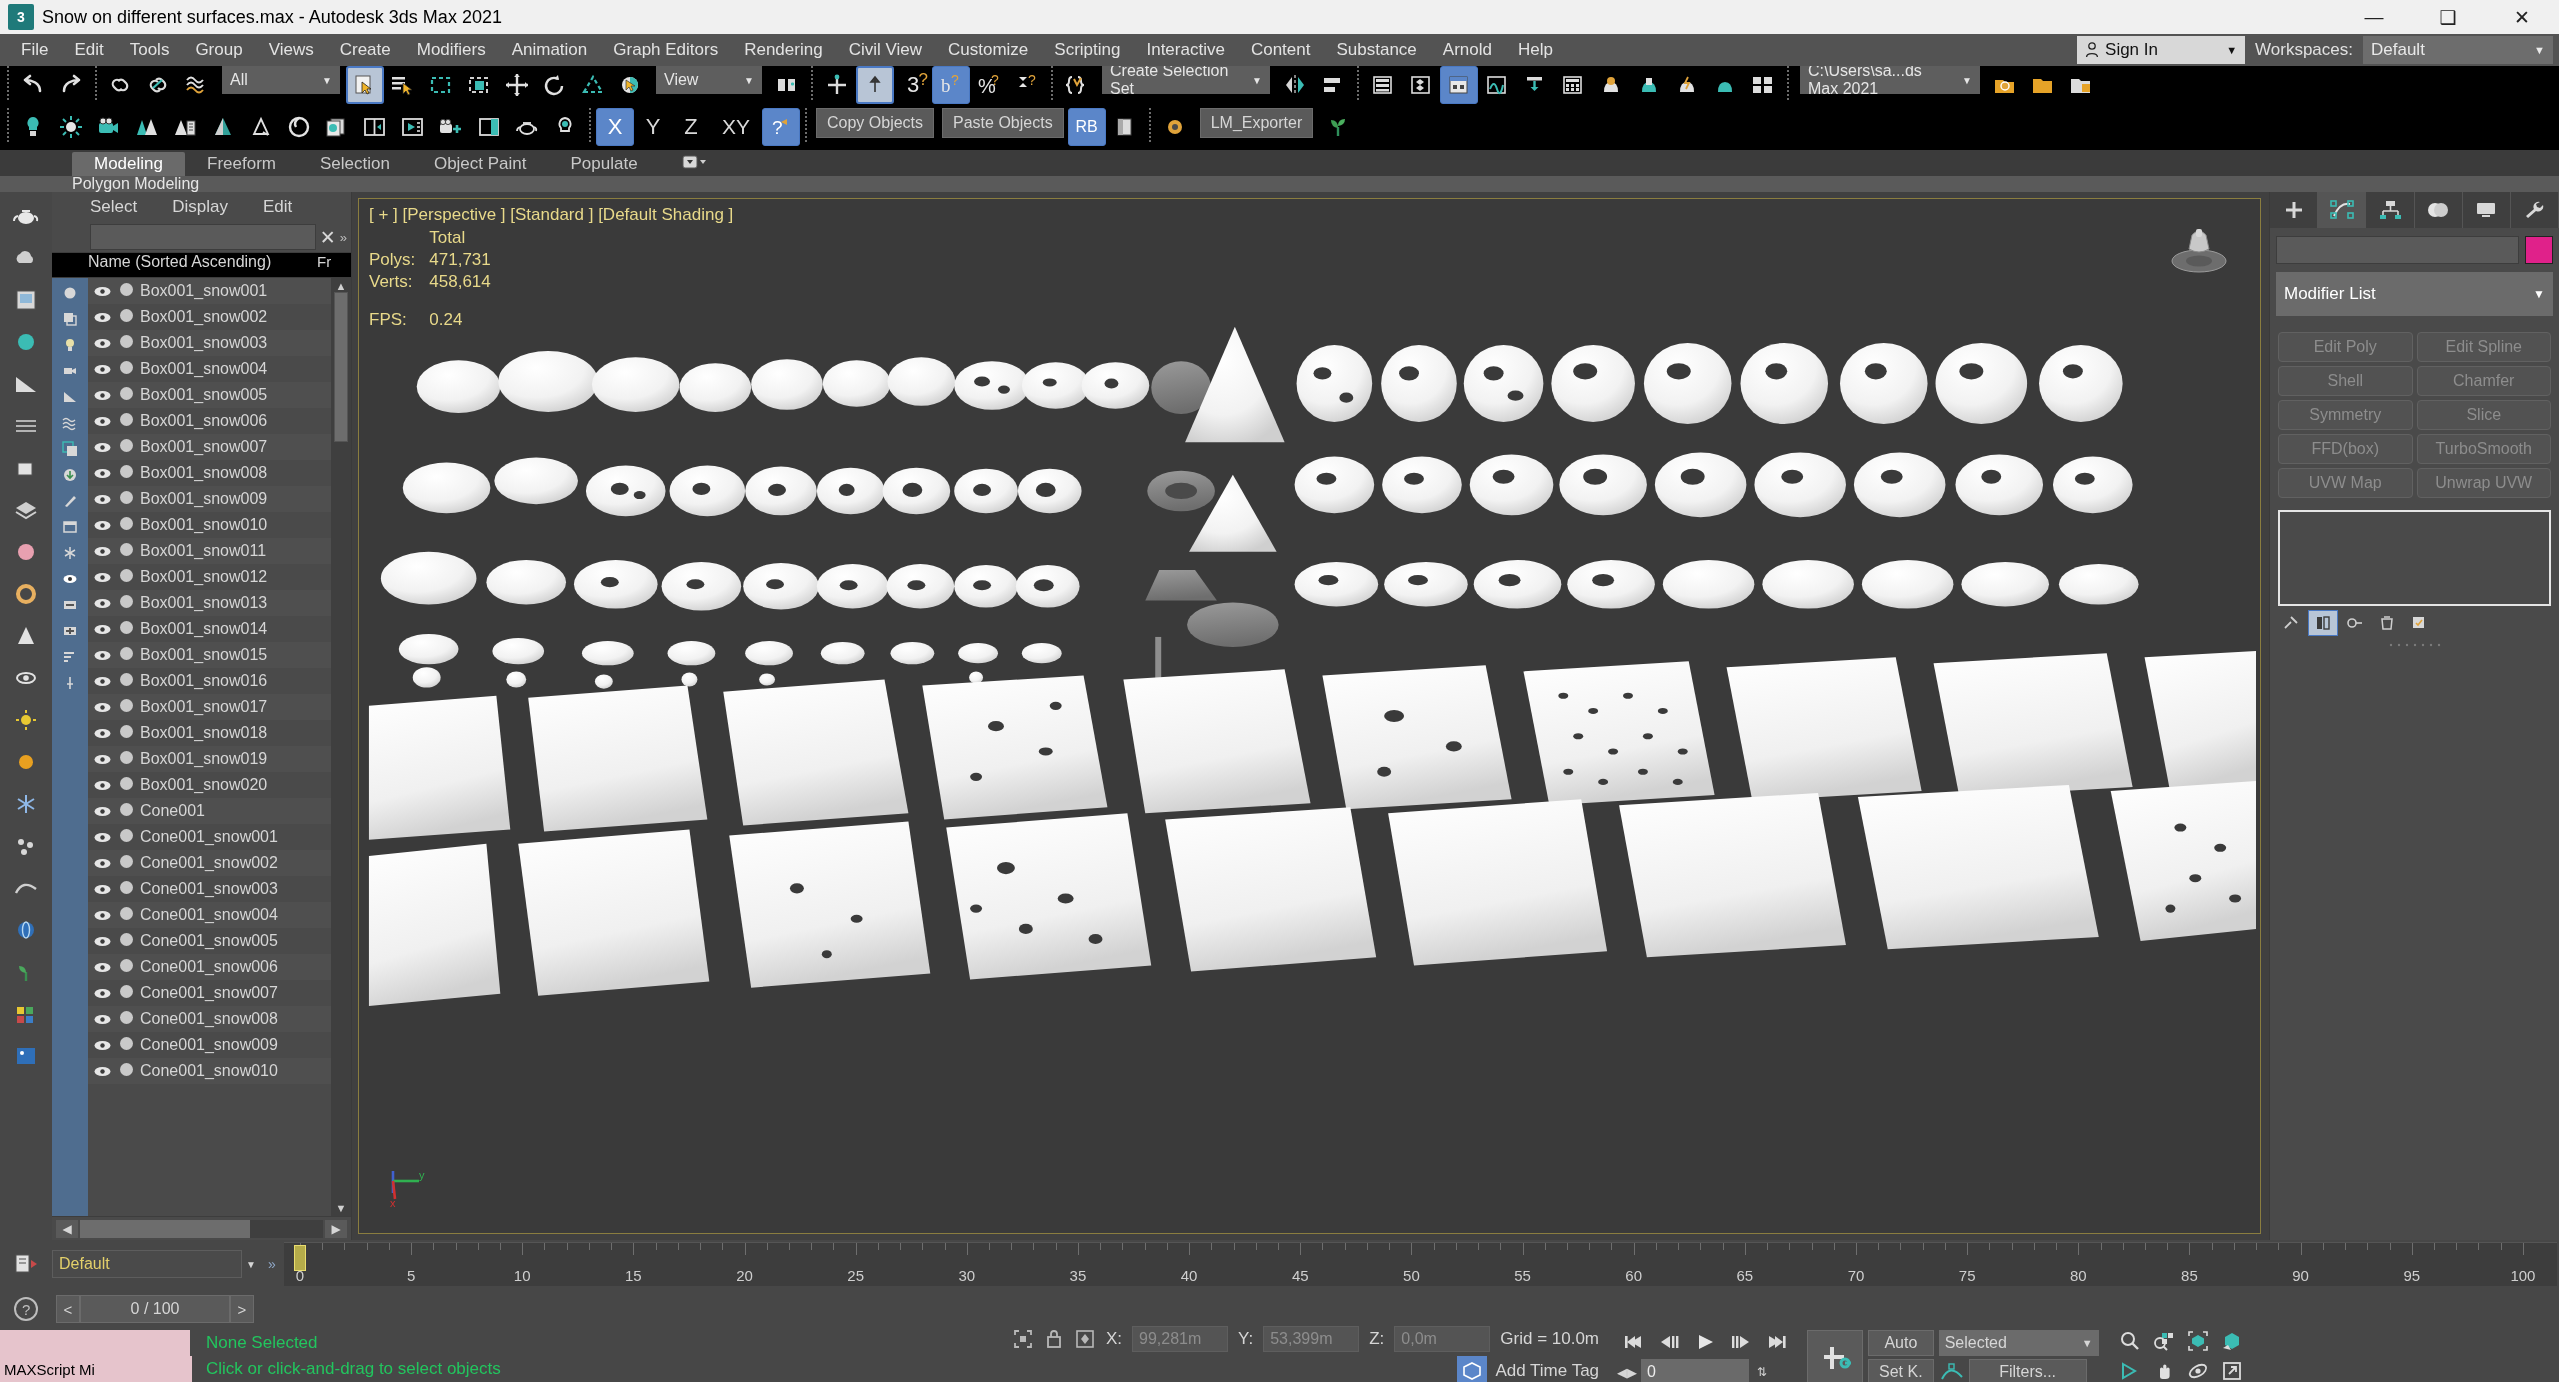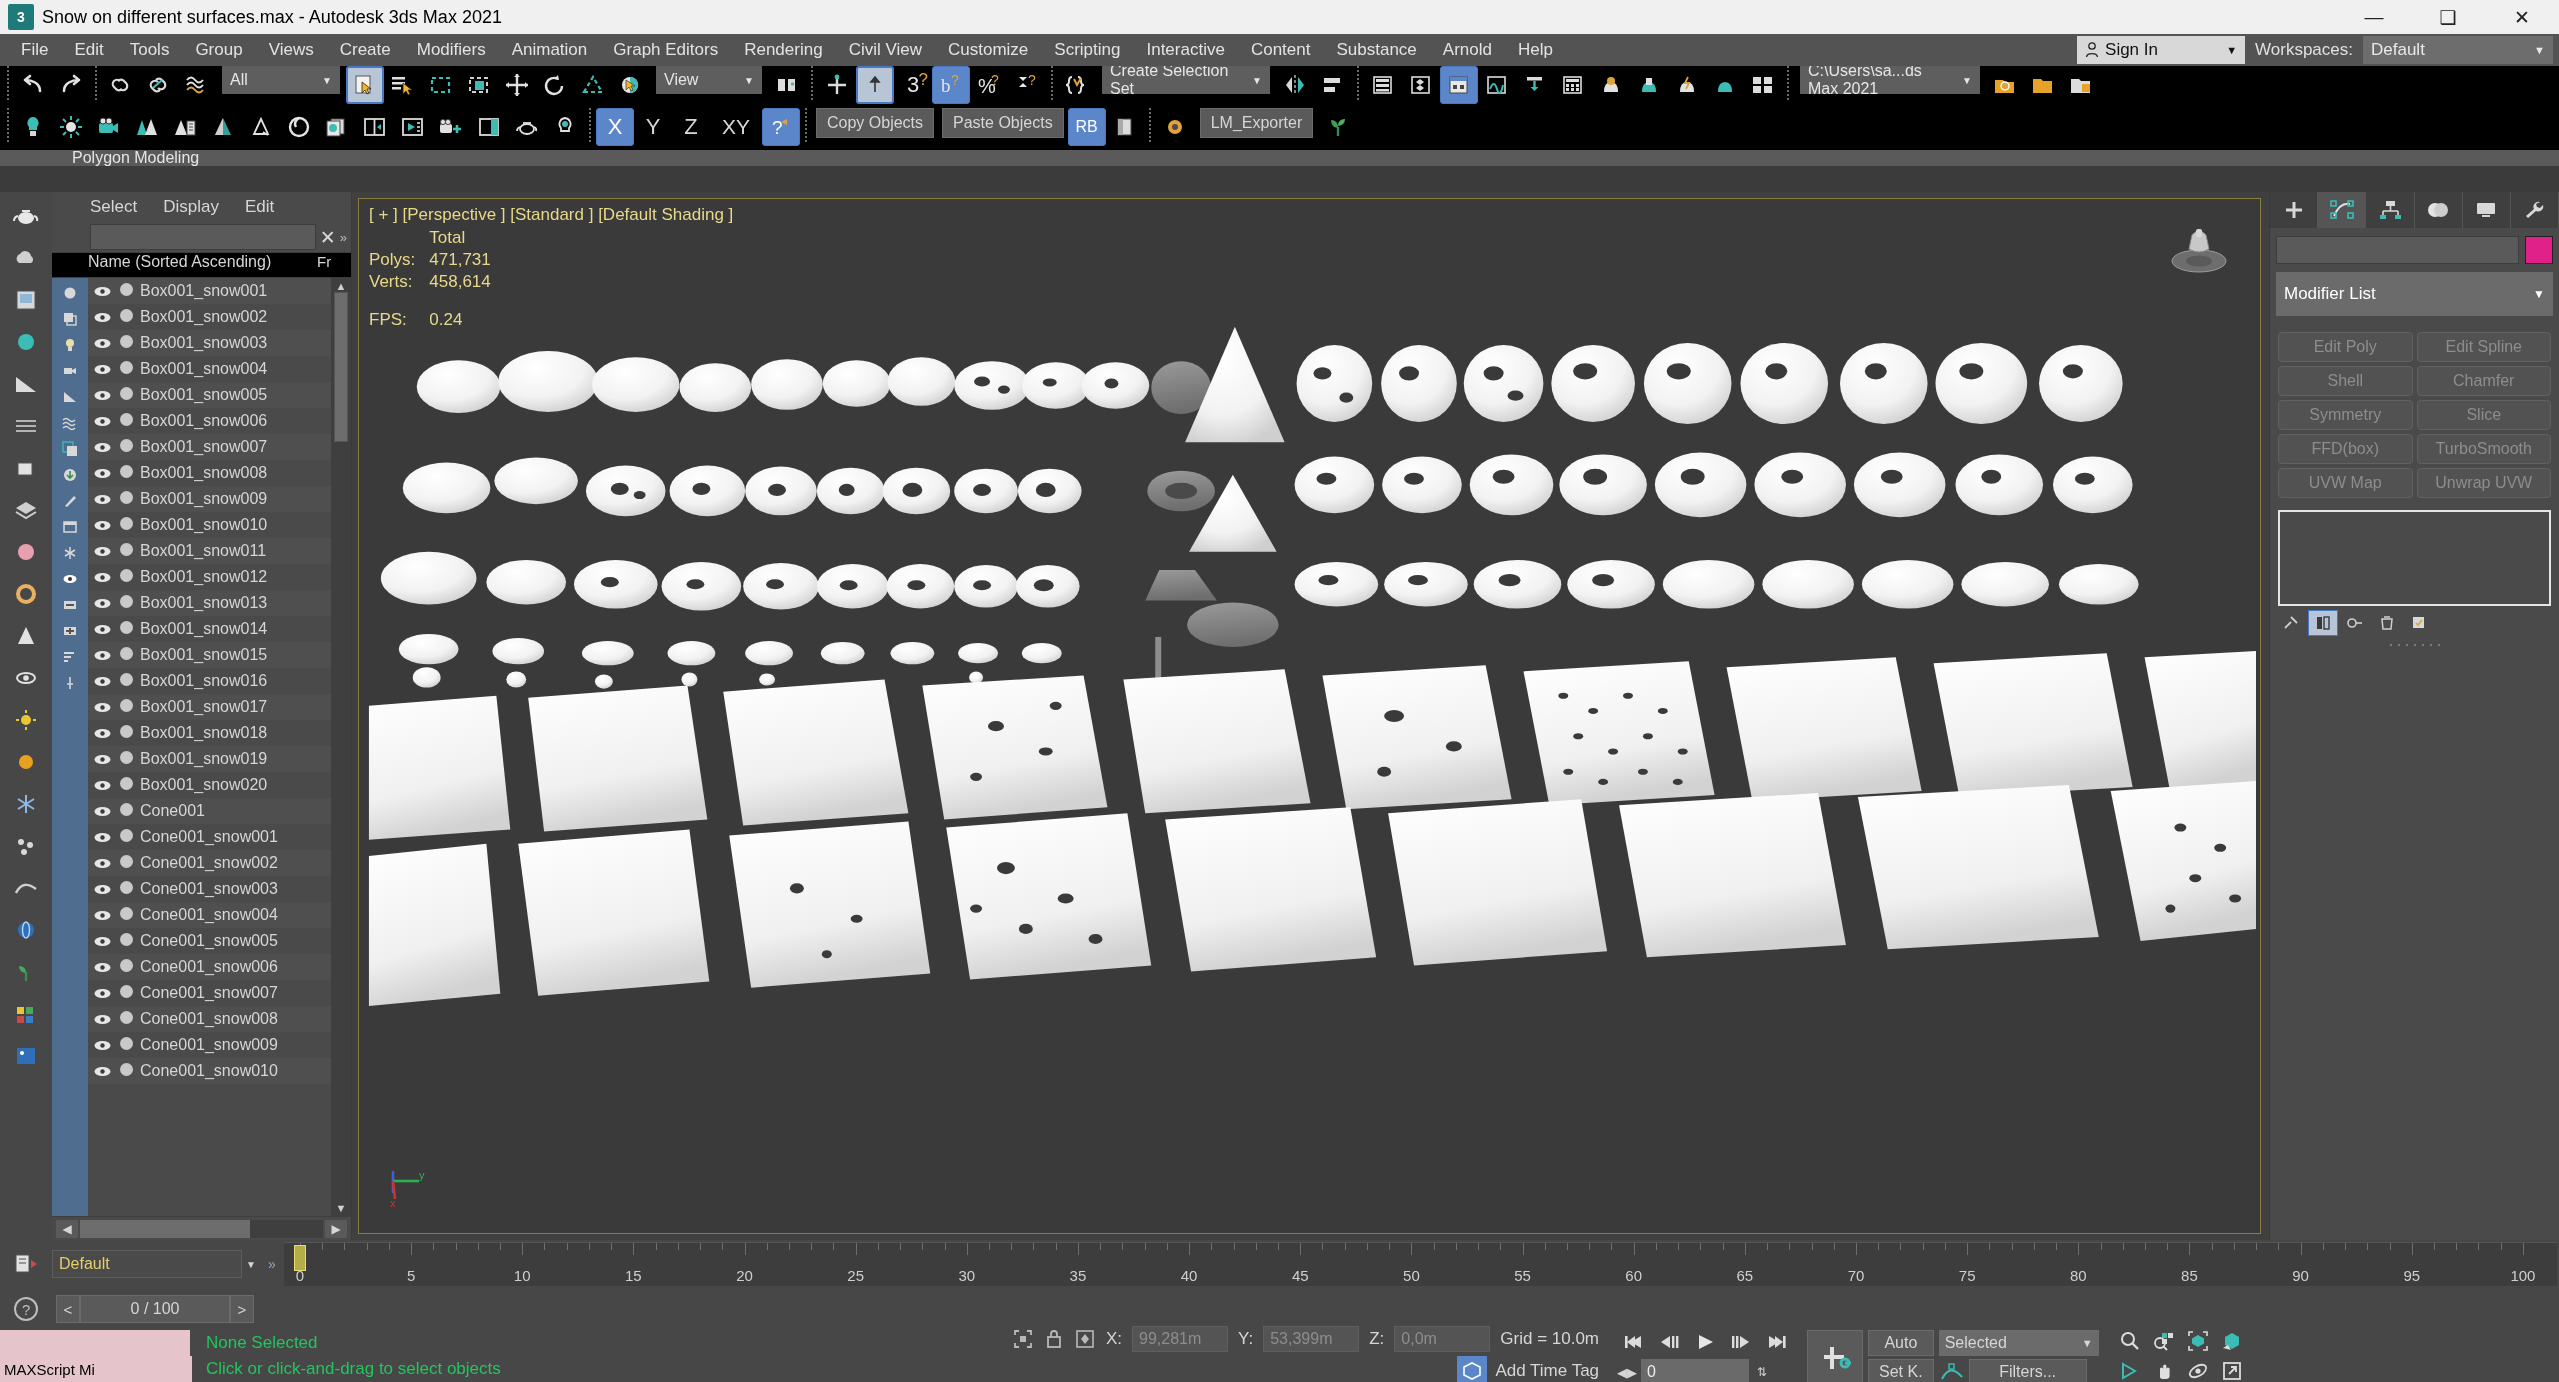--- a/index.html
+++ b/index.html
@@ -58,21 +58,21 @@
   .main { flex:1; display:flex; min-height:0; position:relative; }
 
   
   .vstrip { width:52px; background:#474747; display:flex; flex-direction:column;
             align-items:center; padding-top:4px; gap:2px; flex:0 0 52px; }
   .vicon { width:44px; height:40px; display:flex; align-items:center; justify-content:center; }
 
   
   .explorer { width:300px; background:#4a4a4a; display:flex; flex-direction:column; flex:0 0 300px;
               border-right:1px solid #3a3a3a; }
-  .exp-menu { height:30px; display:flex; align-items:center; gap:26px; padding-left:38px; font-size:17px;}
+  .exp-menu { height:30px; display:flex; align-items:center; gap:35px; padding-left:38px; font-size:17px;}
   .exp-search { height:30px; display:flex; align-items:center; padding:0 2px 0 38px; }
   .exp-search input { flex:1; background:#5a5a5a; border:1px solid #3d3d3d; height:26px;
               color:#eaeaea; font-size:15px; padding:0 6px; font-family:inherit; }
   .exp-x { width:24px; text-align:center; font-size:19px; color:#d8d8d8; }
   .exp-hdr { height:26px; background:#000000; display:flex; align-items:flex-start; font-size:16px;
              border-top:1px solid #3d3d3d; border-bottom:1px solid #3d3d3d; }
   .exp-hdr .nm { padding-left:36px; flex:1; }
   .exp-hdr .fr { width:34px; font-size:15px; }
   .exp-body { flex:1; display:flex; min-height:0; }
   .exp-icons { width:36px; background:#4f6d8f; display:flex; flex-direction:column; padding-top:2px; }
@@ -652,20 +652,34 @@
     <div class="tbtn">
       <svg width="26" height="24" viewBox="0 0 26 24">
           <path d="M13 21 v-9" stroke="#2f8f5b" stroke-width="2.4"></path>
           <path d="M13 13 q-7-1-7-8 q7 0 7 8z" fill="#3e9e54"></path>
           <path d="M13 11 q7-1 7-7 q-7 0-7 7z" fill="#4bb05f"></path>
         </svg>
     </div>
   </div>
 
   <div class="ribbon">
+    <div class="ribbon-tabs">
+      <div class="rtab sel">Modeling</div>
+      <div class="rtab">Freeform</div>
+      <div class="rtab">Selection</div>
+      <div class="rtab">Object Paint</div>
+      <div class="rtab">Populate</div>
+      <div class="rtab">
+        <svg width="26" height="16" viewBox="0 0 26 16">
+            <rect x="1" y="2" width="14" height="12" rx="2" fill="#d8d8d8" stroke="#555"></rect>
+            <path d="M5 6 l3 4 3-4z" fill="#333"></path>
+            <path d="M18 6 l3 4 3-4z" fill="#cfcfcf"></path>
+          </svg>
+      </div>
+    </div>
     <div class="ribbon-sub">Polygon Modeling</div>
   </div>
 
   <div class="main">
 
     <div class="vstrip">
       <div class="vicon">
           <svg width="30" height="26" viewBox="0 0 30 26">
             <ellipse cx="15" cy="15" rx="8" ry="6" fill="#e8e8e8"></ellipse>
             <path d="M7 13 q-4 1-4 5" stroke="#e8e8e8" stroke-width="2" fill="none"></path>

